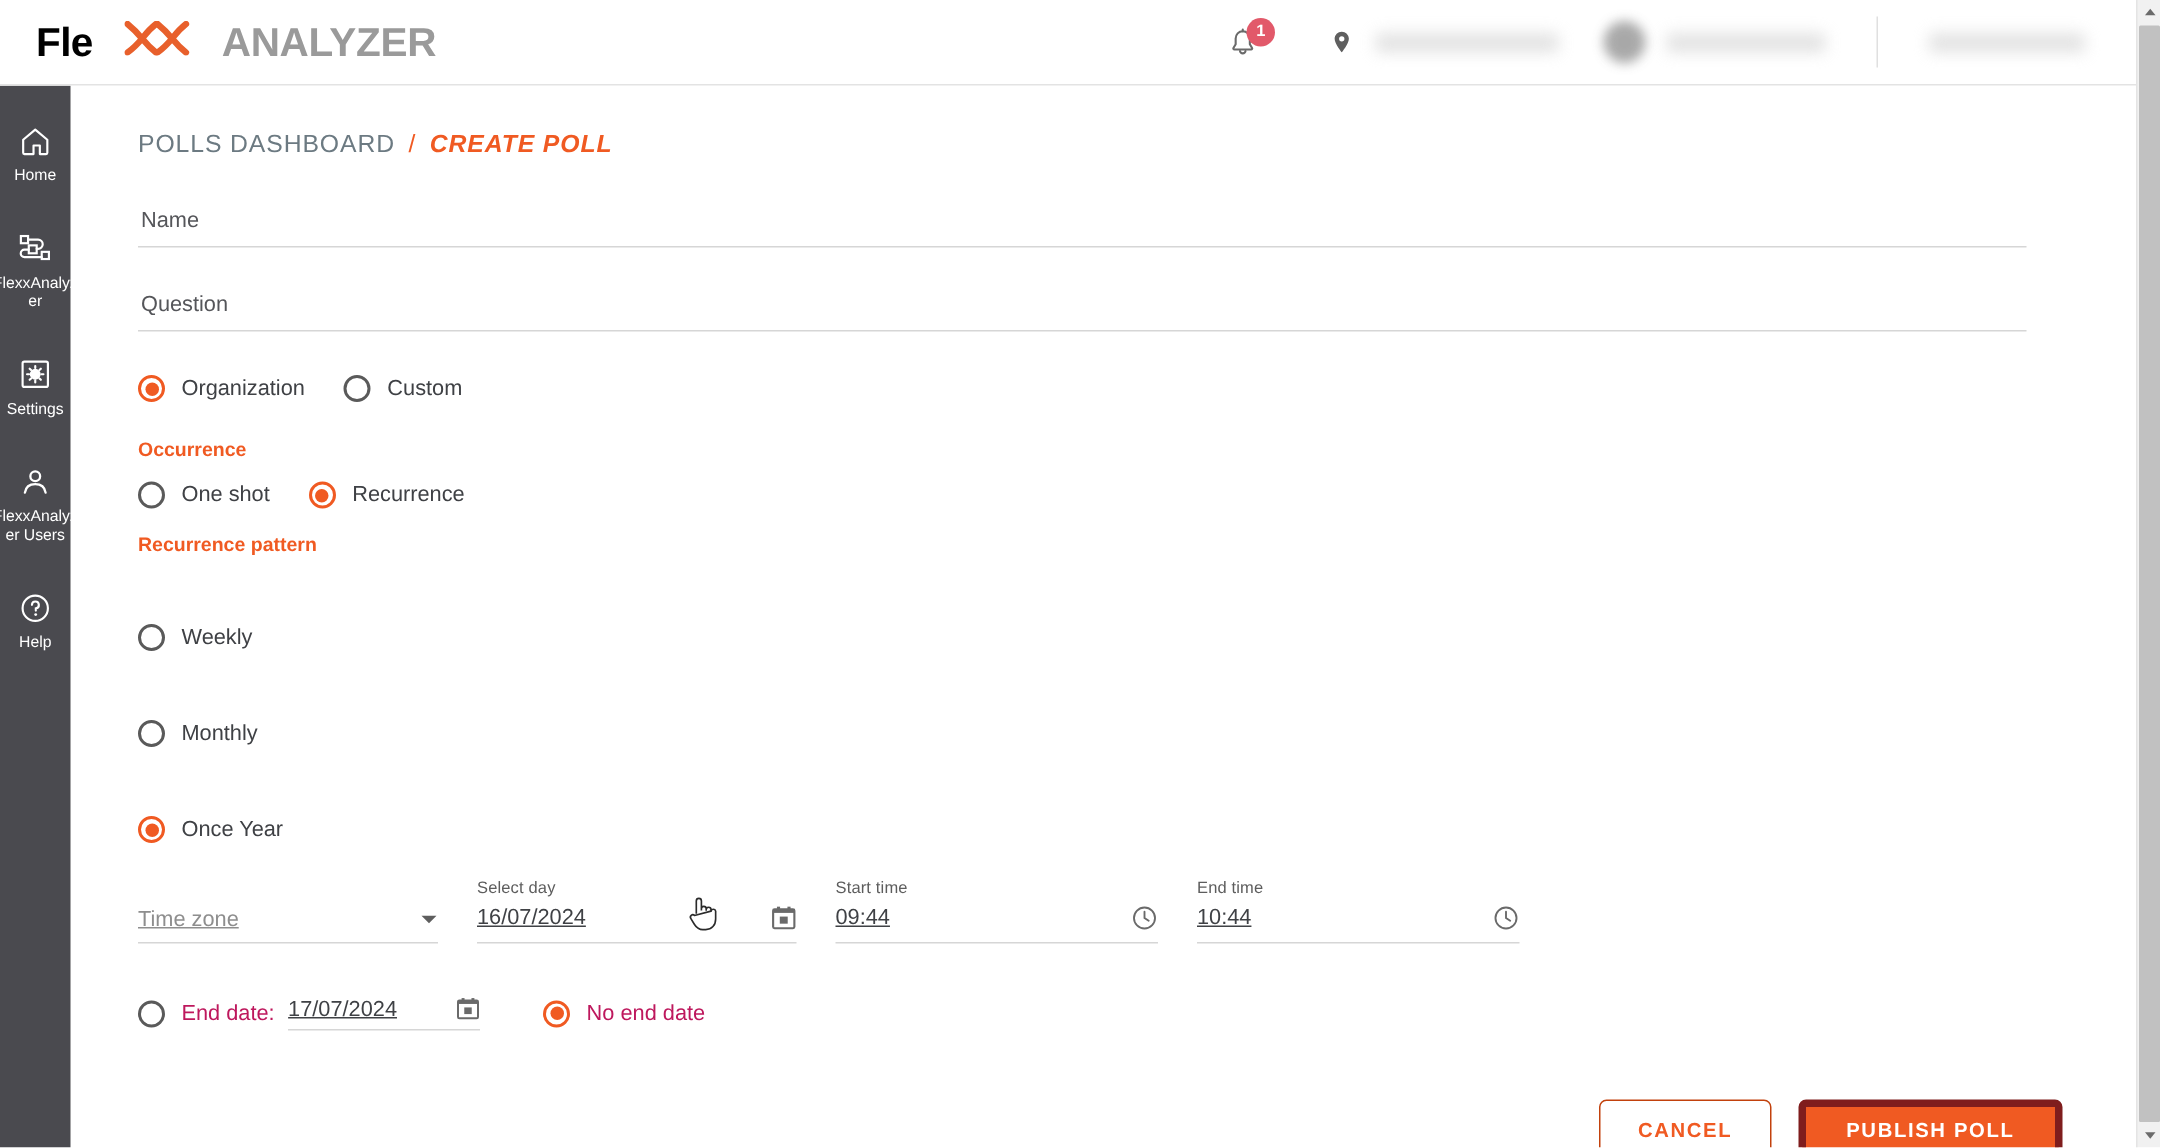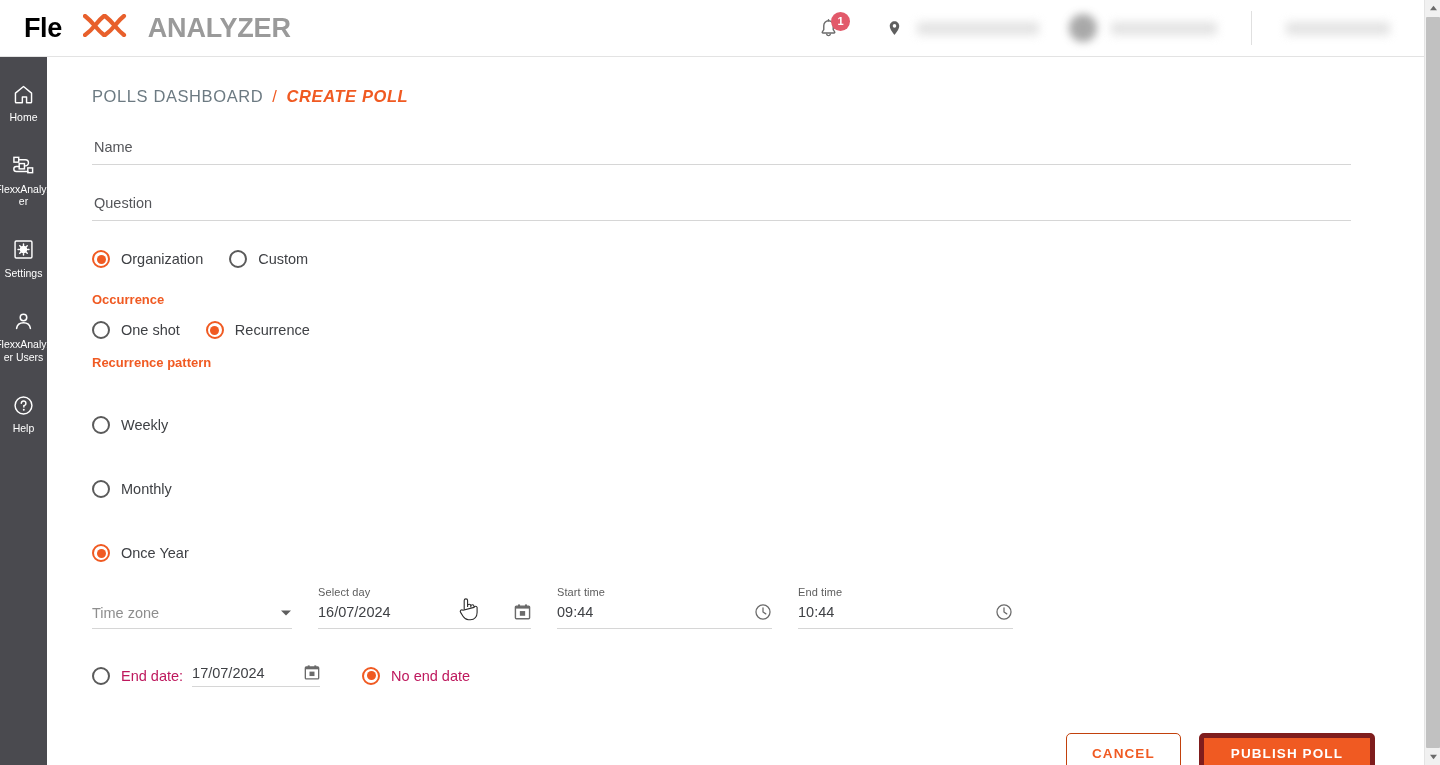--- a/index.html
+++ b/index.html
@@ -230,20 +230,21 @@
   }
   .dt-box {
     display: flex;
     align-items: center;
     border-bottom: 1px solid #d6d6d6;
     padding-bottom: 7px;
   }
   .dt-value {
     font-size: 14.5px;
     color: #3f4145;
+    text-decoration: underline;
   }
   .dt-value.placeholder { color: #8e8e8e; }
   .dt-trailing {
     margin-left: auto;
     padding-left: 14px;
     display: flex;
     align-items: center;
     cursor: pointer;
   }
   .w-timezone { width: 200px; }

